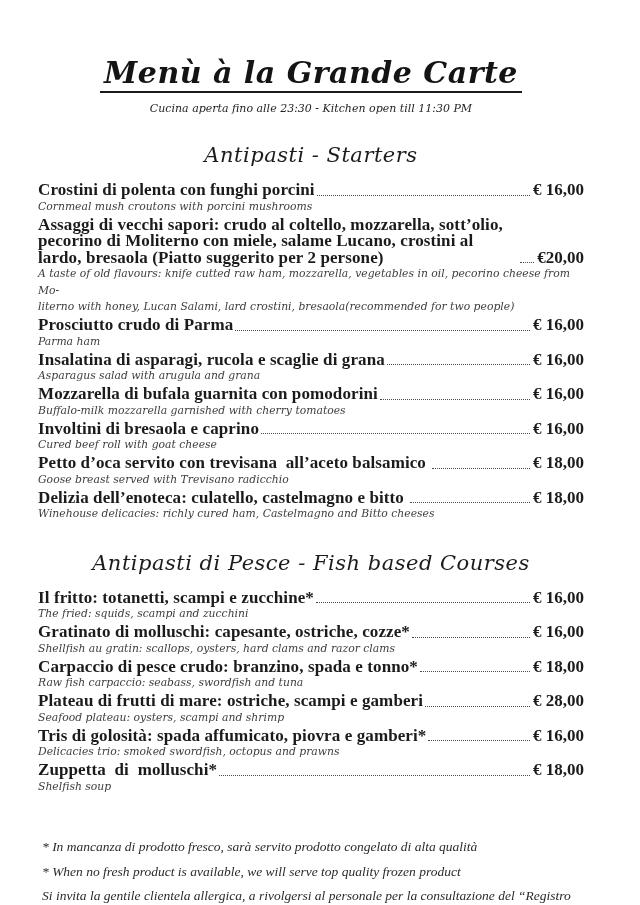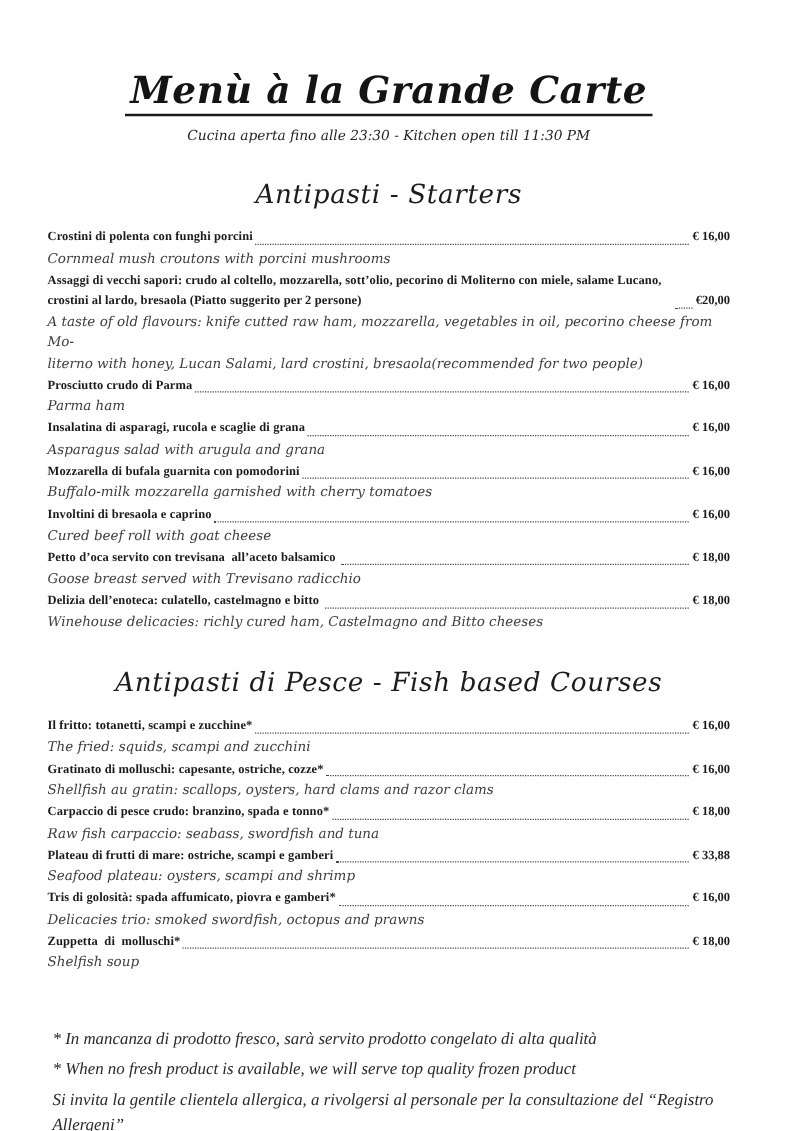--- a/index.html
+++ b/index.html
@@ -54,21 +54,21 @@
     font-weight: normal;
     font-size: 21px;
     letter-spacing: 0.5px;
     color: #1c1c1c;
   }
   .menu-item { margin: 0 0 1.5px 0; }
   .item-head {
     display: flex;
     align-items: flex-end;
     font-weight: bold;
-    font-size: 10px;
+    font-size: 17px;
     line-height: 16.5px;
     color: #1b1b1b;
   }
   .dish-name {
     flex: 0 1 auto;
     white-space: pre-wrap;
     letter-spacing: 0.1px;
   }
   .dot-leader {
     flex: 1 0 14px;
@@ -203,21 +203,21 @@
             <span class="dish-name">Carpaccio di pesce crudo: branzino, spada e tonno*</span>
             <span class="dot-leader"></span>
             <span class="dish-price">€ 18,00</span>
           </div>
           <div class="dish-desc">Raw fish carpaccio: seabass, swordfish and tuna</div>
         </div>
         <div class="menu-item">
           <div class="item-head">
             <span class="dish-name">Plateau di frutti di mare: ostriche, scampi e gamberi</span>
             <span class="dot-leader"></span>
-            <span class="dish-price">€ 33,88</span>
+            <span class="dish-price">€ 28,00</span>
           </div>
           <div class="dish-desc">Seafood plateau: oysters, scampi and shrimp</div>
         </div>
         <div class="menu-item">
           <div class="item-head">
             <span class="dish-name">Tris di golosità: spada affumicato, piovra e gamberi*</span>
             <span class="dot-leader"></span>
             <span class="dish-price">€ 16,00</span>
           </div>
           <div class="dish-desc">Delicacies trio: smoked swordfish, octopus and prawns</div>

